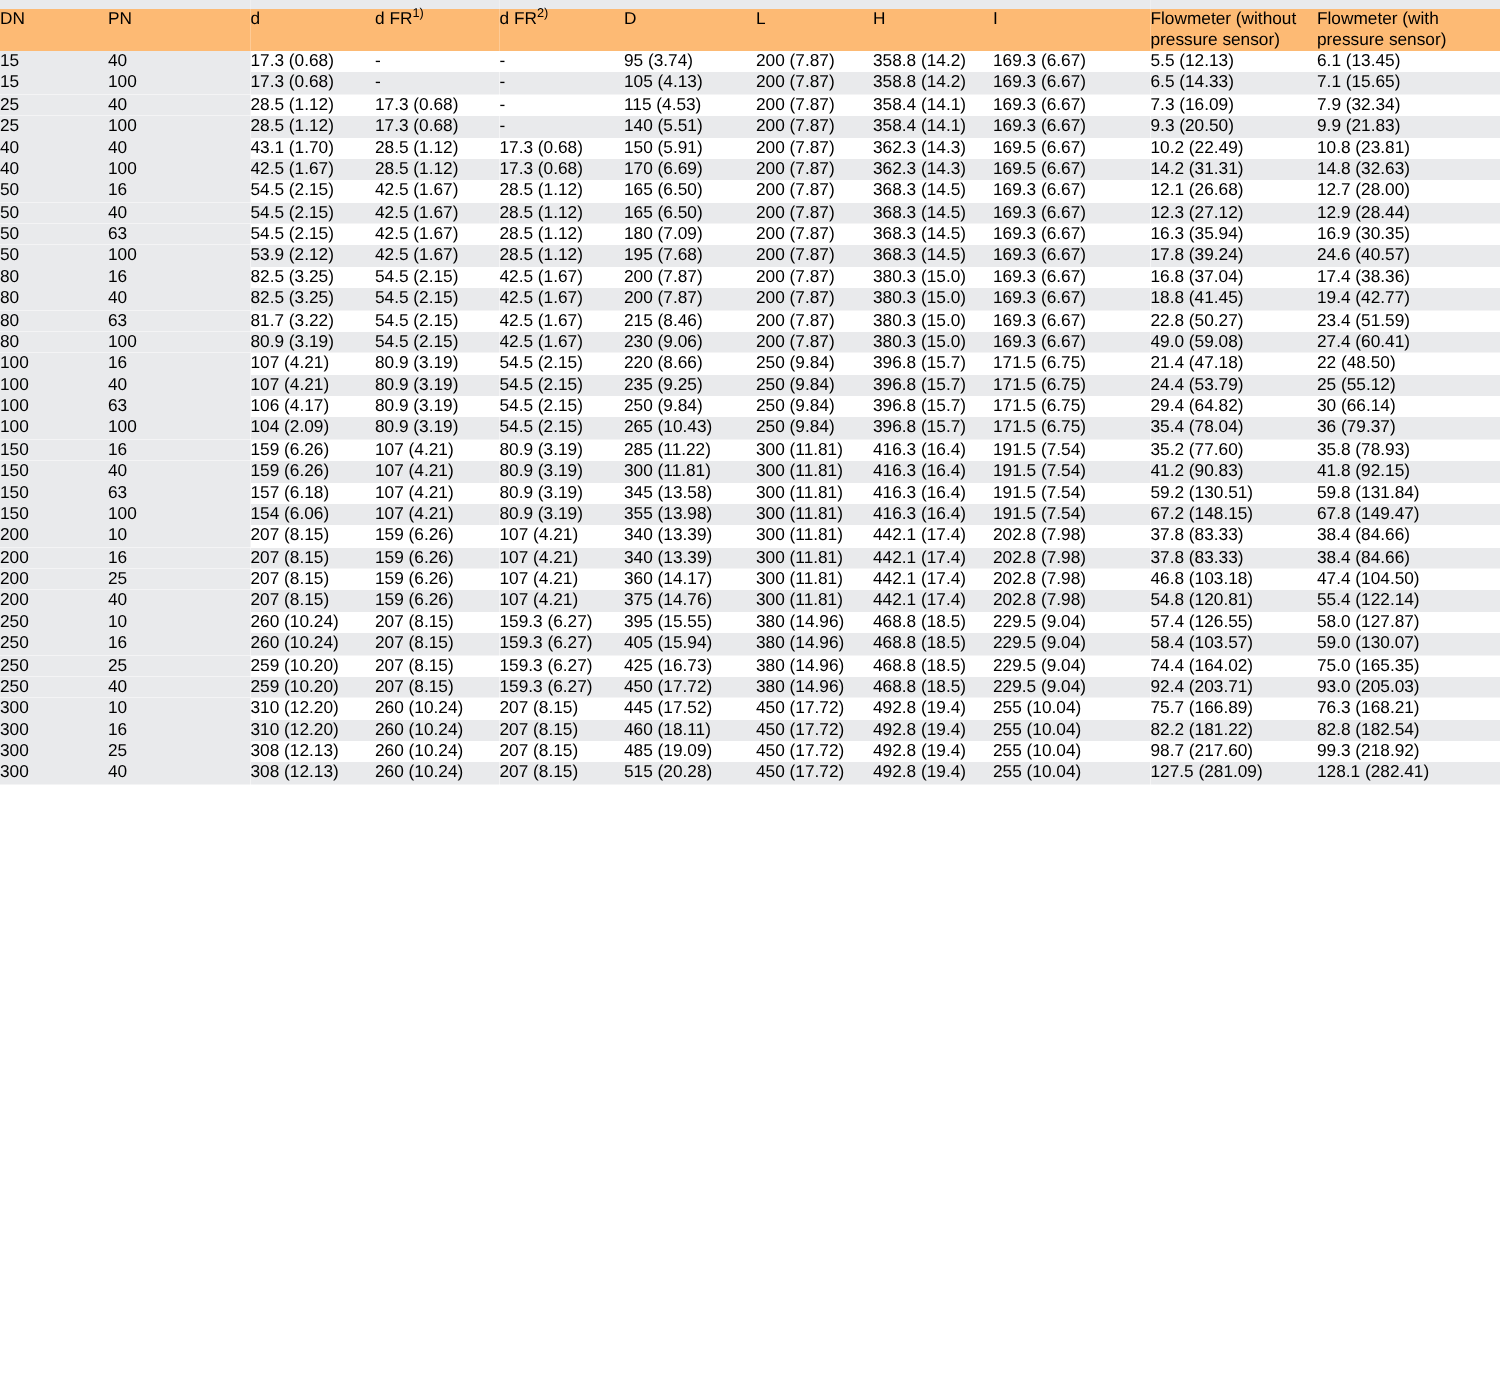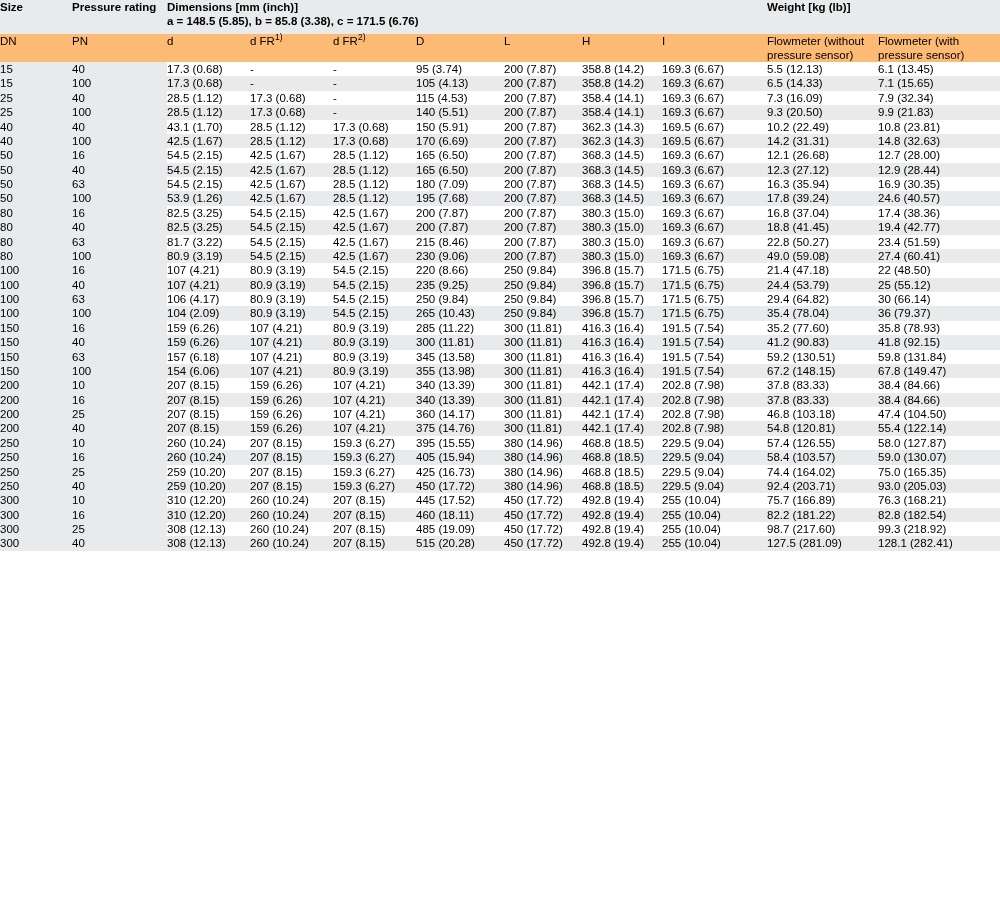--- a/index.html
+++ b/index.html
@@ -85,30 +85,20 @@
       <col style="width:83px">
       <col style="width:88px">
       <col style="width:78px">
       <col style="width:80px">
       <col style="width:105px">
       <col style="width:111px">
       <col style="width:122px">
     </colgroup>
 
     <thead>
-      <tr class="hdr-top">
-        <td>Size</td>
-        <td class="sep-left">Pressure rating</td>
-        <td colspan="6" class="grp-sep">
-          <span>Dimensions [mm (inch)]</span><br>
-          <span>a = 148.5 (5.85), b = 85.8 (3.38), c = 171.5 (6.76)</span>
-        </td>
-        <td class="grp-sep"></td>
-        <td colspan="2" class="grp-sep">Weight [kg (lb)]</td>
-      </tr>
       <tr class="hdr-spacer">
         <td></td>
         <td class="sep-left"></td>
         <td class="grp-sep"></td>
         <td></td>
         <td></td>
         <td></td>
         <td></td>
         <td></td>
         <td></td>
@@ -248,21 +238,21 @@
           <td class="dim">180 (7.09)</td>
           <td class="dim">200 (7.87)</td>
           <td class="dim">368.3 (14.5)</td>
           <td class="dim">169.3 (6.67)</td>
           <td class="dim grp-sep">16.3 (35.94)</td>
           <td class="dim">16.9 (30.35)</td>
         </tr>
         <tr class="shade">
           <td class="c-size">50</td>
           <td class="c-pn sep-left">100</td>
-          <td class="dim grp-sep">53.9 (1.26)</td>
+          <td class="dim grp-sep">53.9 (2.12)</td>
           <td class="dim">42.5 (1.67)</td>
           <td class="dim">28.5 (1.12)</td>
           <td class="dim">195 (7.68)</td>
           <td class="dim">200 (7.87)</td>
           <td class="dim">368.3 (14.5)</td>
           <td class="dim">169.3 (6.67)</td>
           <td class="dim grp-sep">17.8 (39.24)</td>
           <td class="dim">24.6 (40.57)</td>
         </tr>
         <tr class="plain">

